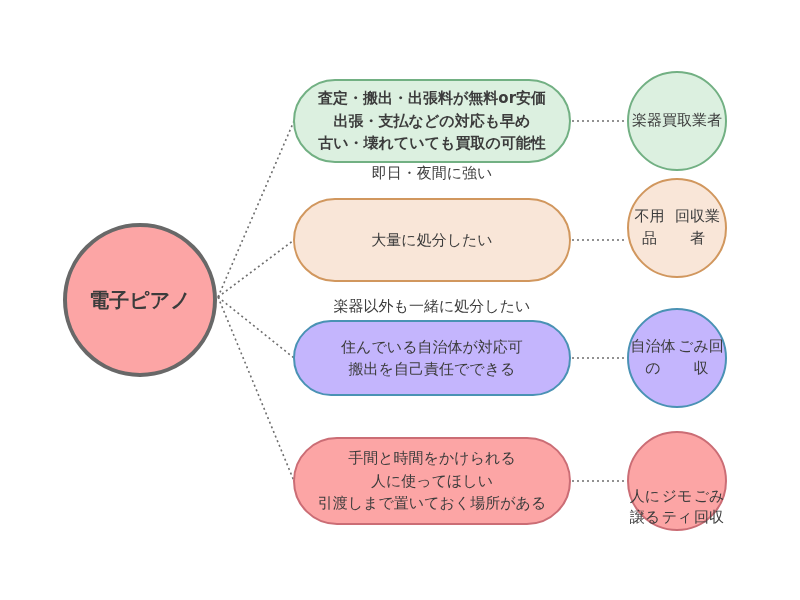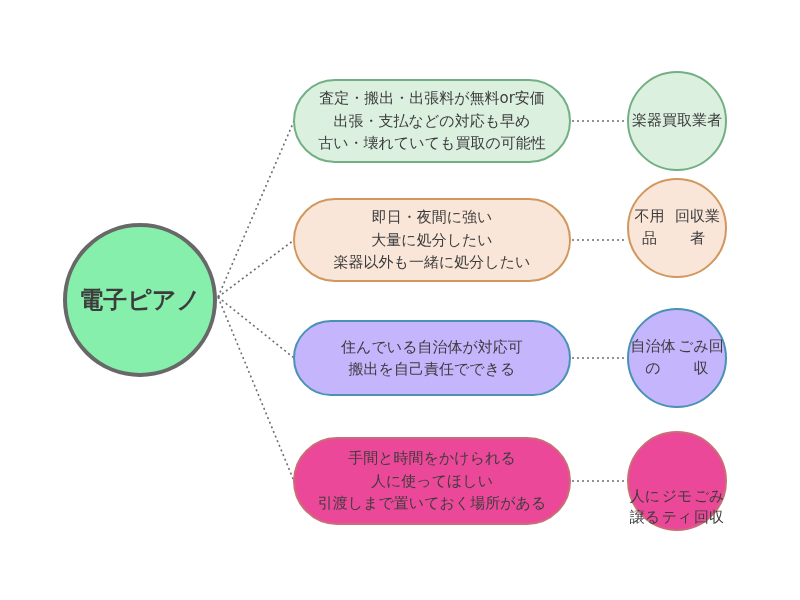--- a/index.html
+++ b/index.html
@@ -18,29 +18,29 @@
     position: absolute;
     left: 0; top: 0;
     width: 800px; height: 600px;
   }
   .center-node {
     position: absolute;
     left: 63px; top: 223px;
     width: 154px; height: 154px;
     box-sizing: border-box;
     border-radius: 50%;
-    background: #86efac;
+    background: #fca5a5;
     border: 4px solid #686868;
     display: flex;
     flex-direction: column;
     align-items: center;
     justify-content: center;
     text-align: center;
     color: #3c3c3c;
-    font-size: 24px;
+    font-size: 20px;
     font-weight: bold;
     line-height: 1.5;
   }
   .branch-box {
     position: absolute;
     left: 293px;
     width: 278px;
     box-sizing: border-box;
     border-radius: 50px;
     border: 2px solid;
@@ -62,32 +62,32 @@
     border: 2.5px solid;
     display: flex;
     flex-direction: row;
     align-items: center;
     justify-content: center;
     text-align: center;
     color: #3c3c3c;
     font-size: 15px;
     line-height: 1.45;
   }
-  .box-1 { top: 79px;  height: 84px; }
-  .box-2 { top: 198px; height: 84px; }
+  .box-1 { top: 79px;  height: 84px; font-weight: bold; }
+  .box-2 { top: 198px; height: 84px; gap: 44px; }
   .box-3 { top: 320px; height: 76px; }
   .box-4 { top: 437px; height: 88px; }
   .circle-1 { top: 71px; }
   .circle-2 { top: 178px; }
   .circle-3 { top: 308px; }
   .circle-4 { top: 431px; align-items: flex-end; }
   .green  { background: #dcf0e0; border-color: #72b083; }
   .orange { background: #f9e6d8; border-color: #d1975e; }
   .blue   { background: #c4b5fd; border-color: #4a92b4; }
-  .pink   { background: #ec4899; border-color: #cb6d75; }
+  .pink   { background: #fca5a5; border-color: #cb6d75; }
 </style>
 </head>
 <body>
 
 <div class="canvas">
 
   <svg class="connectors" viewBox="0 0 800 600" xmlns="http://www.w3.org/2000/svg">
     <line x1="218" y1="297" x2="294" y2="121" stroke-width="1.6" stroke-dasharray="2 3" stroke="#6e6e6e"></line>
     <line x1="218" y1="297" x2="294" y2="240" stroke-width="1.6" stroke-dasharray="2 3" stroke="#6e6e6e"></line>
     <line x1="218" y1="297" x2="294" y2="358" stroke-width="1.6" stroke-dasharray="2 3" stroke="#6e6e6e"></line>

